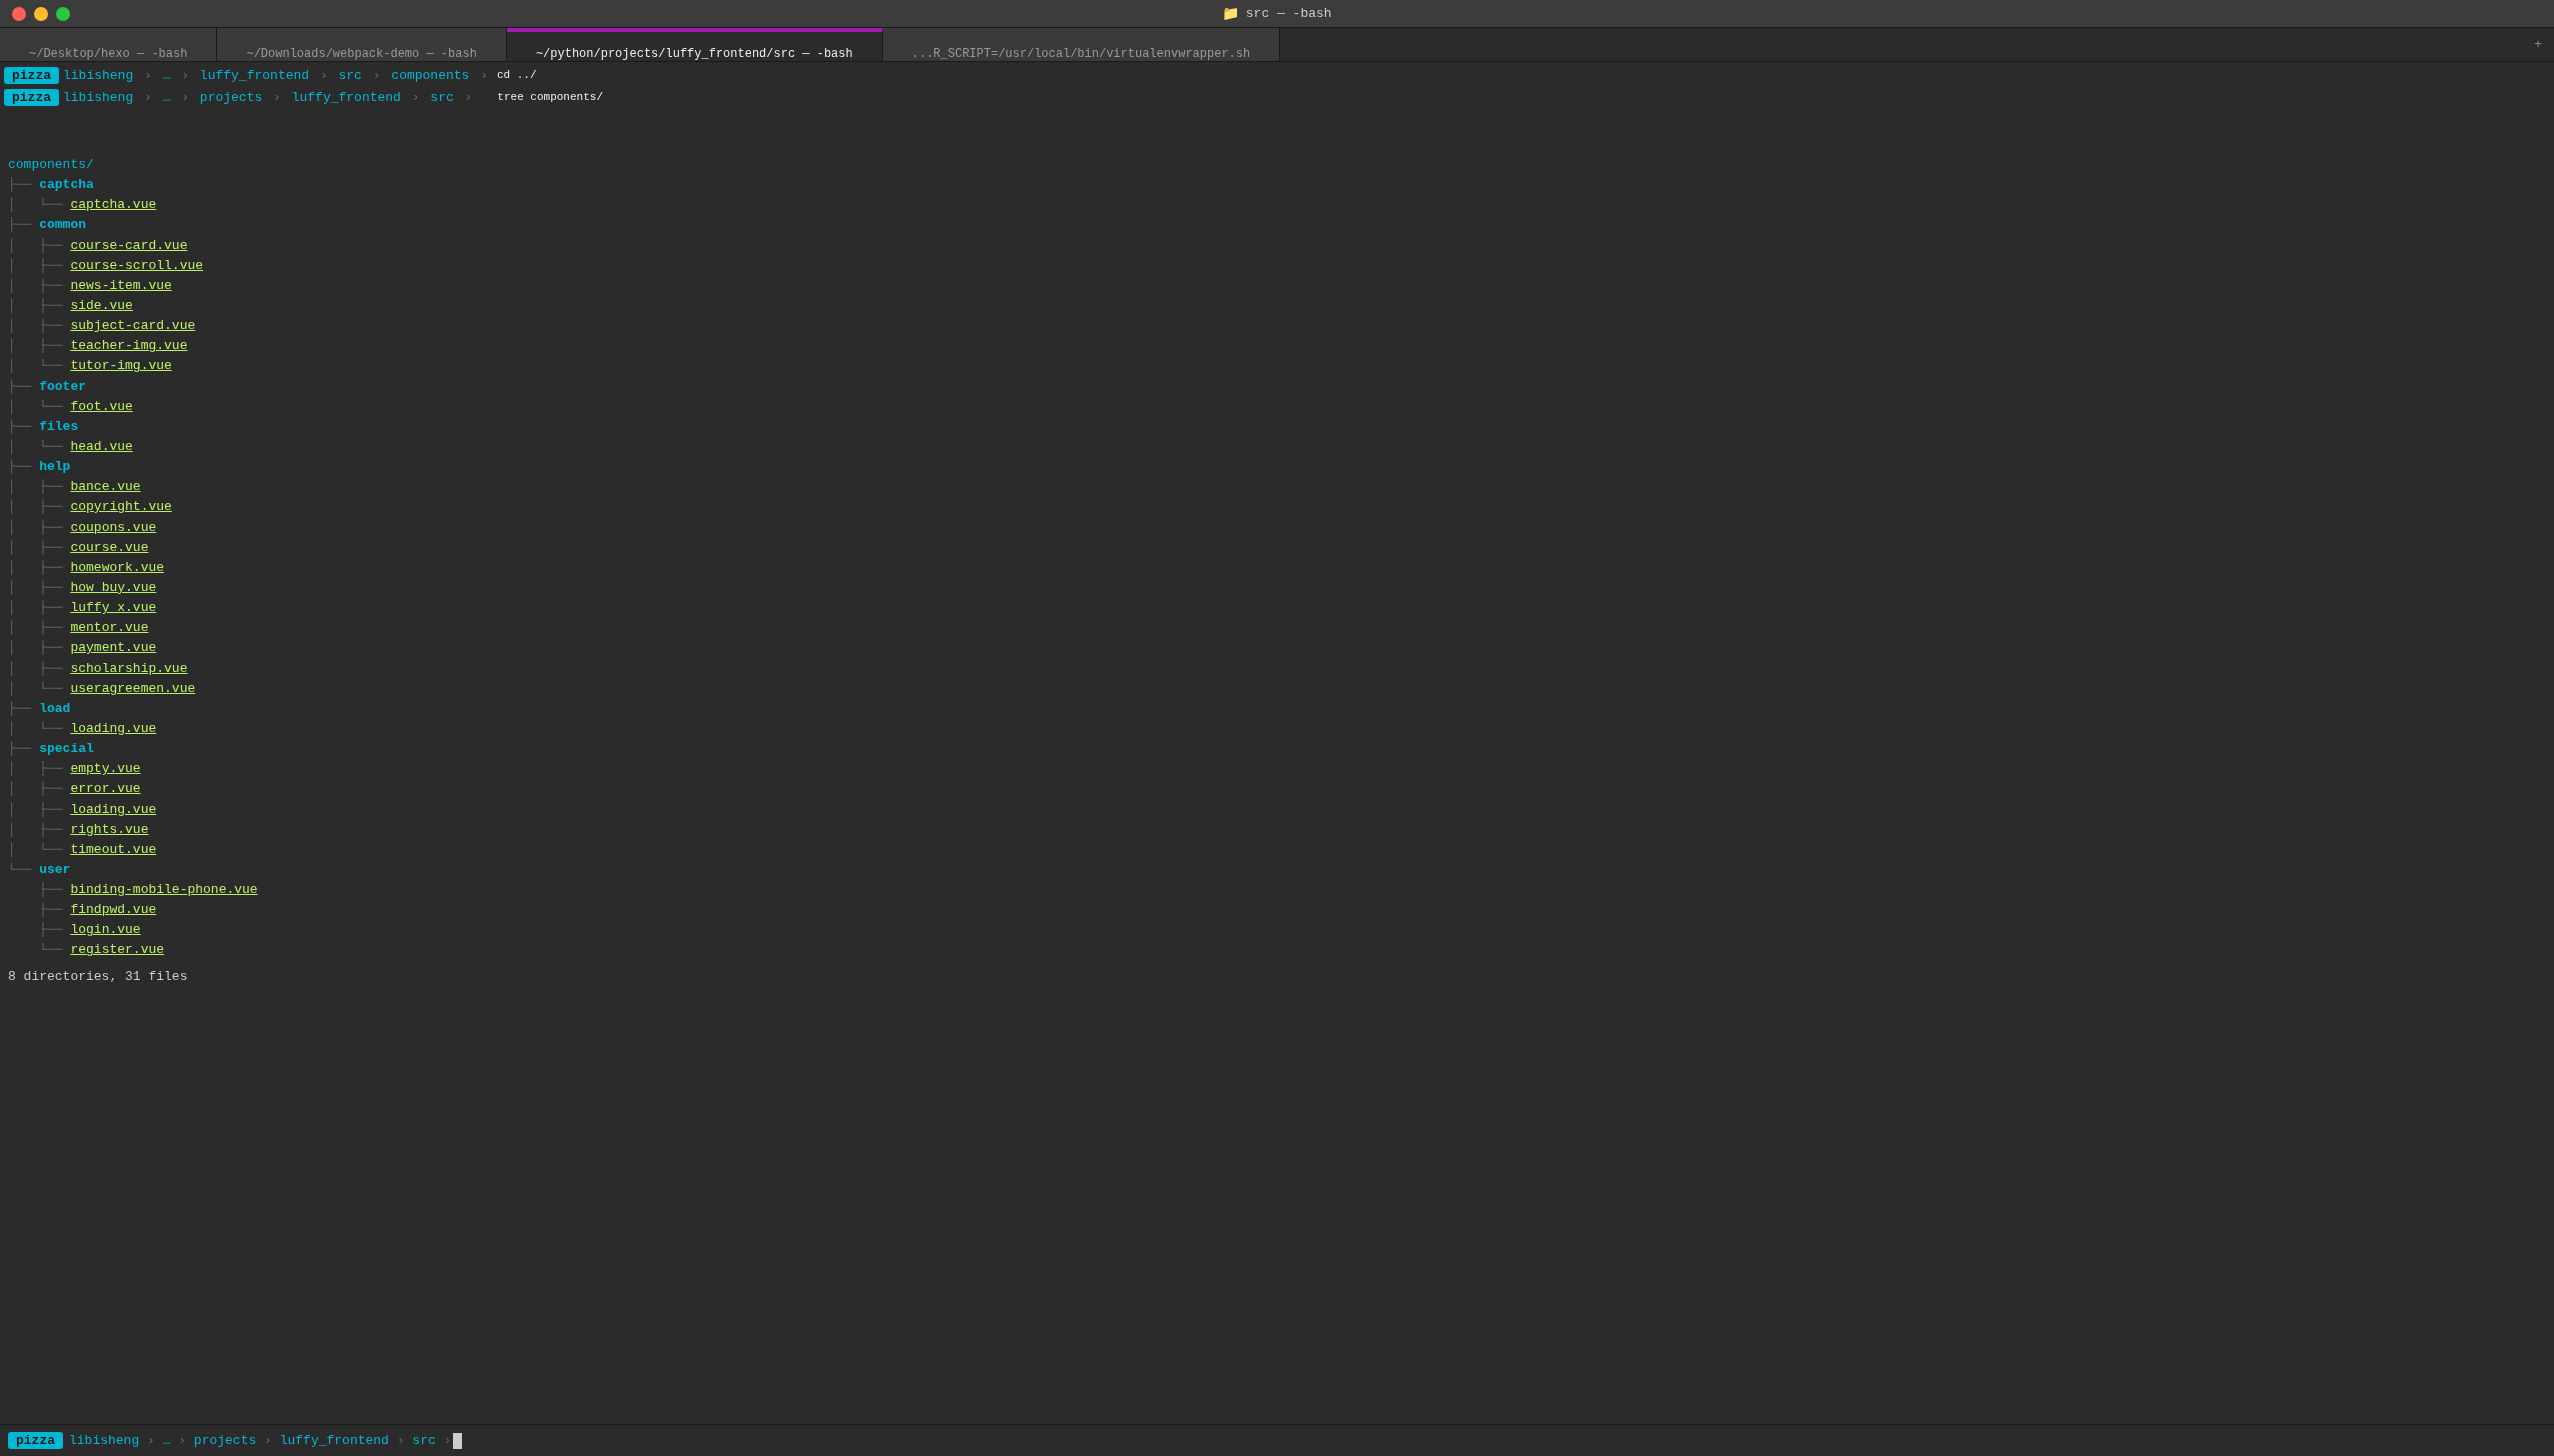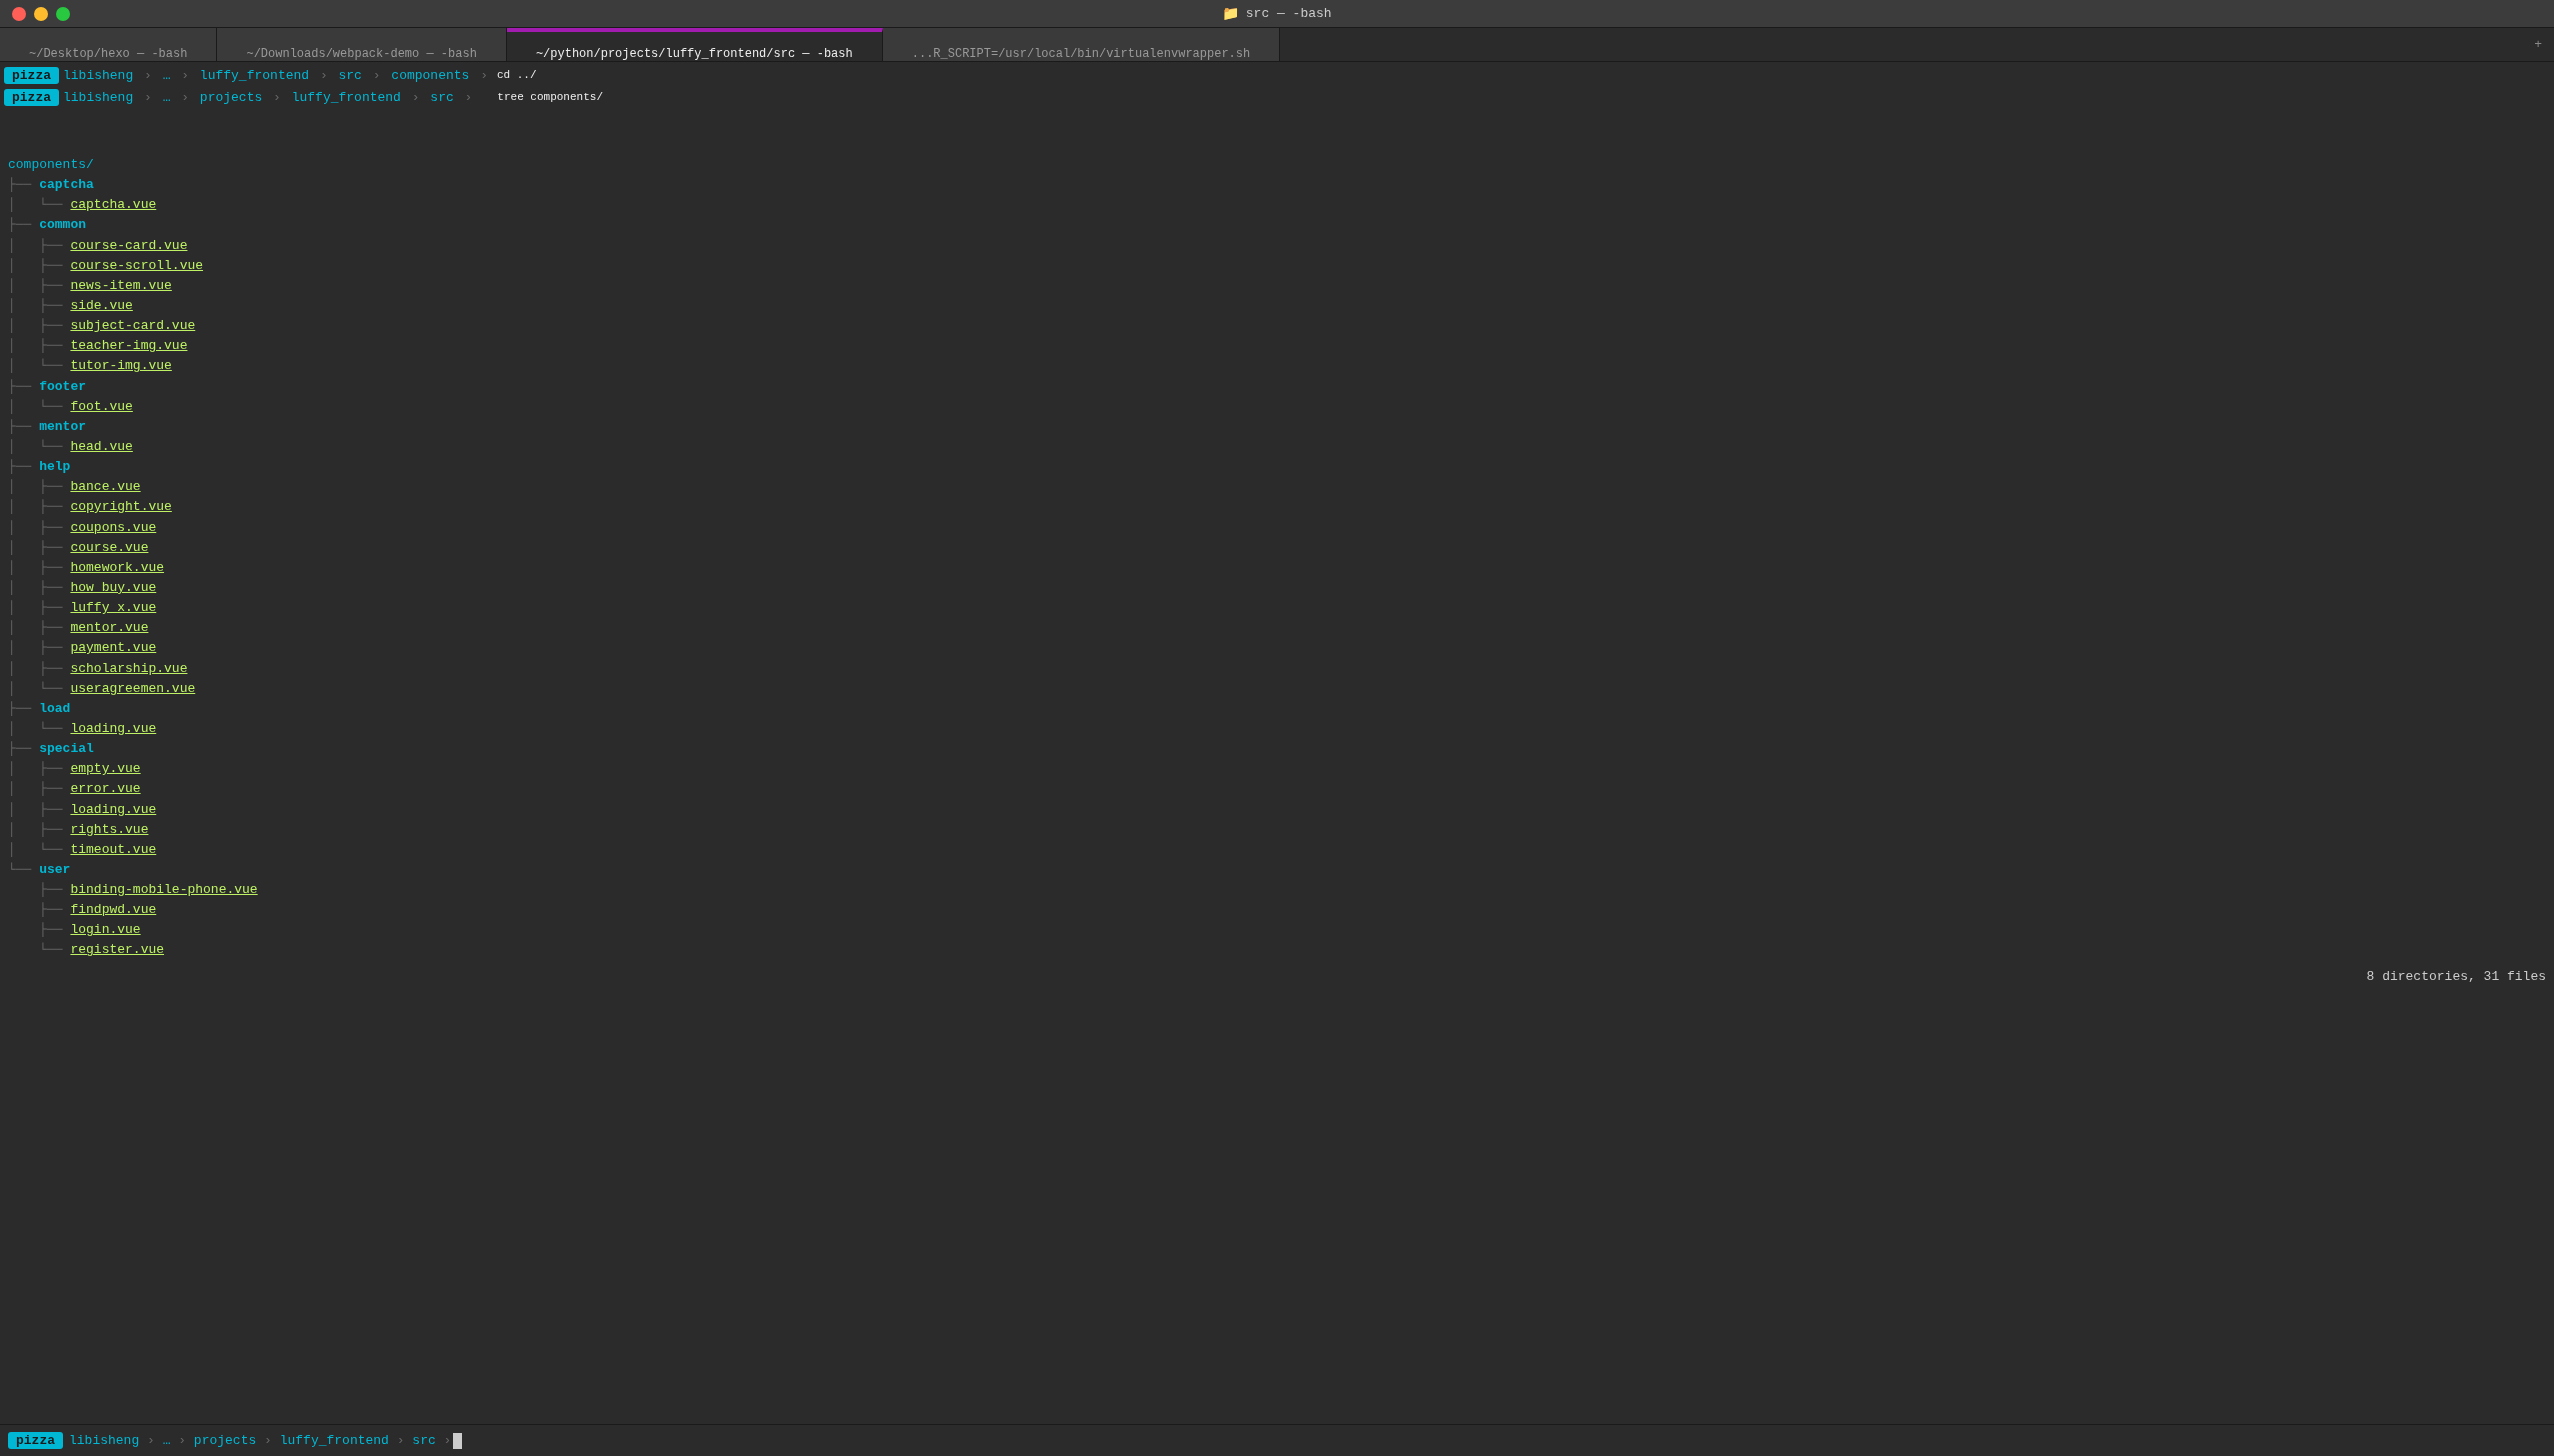--- a/index.html
+++ b/index.html
@@ -233,21 +233,21 @@
   <div class="tree-line"><span class="tree-connector">├── </span><span class="tree-dir">common</span></div>
   <div class="tree-line"><span class="tree-connector">│   ├── </span><span class="tree-file">course-card.vue</span></div>
   <div class="tree-line"><span class="tree-connector">│   ├── </span><span class="tree-file">course-scroll.vue</span></div>
   <div class="tree-line"><span class="tree-connector">│   ├── </span><span class="tree-file">news-item.vue</span></div>
   <div class="tree-line"><span class="tree-connector">│   ├── </span><span class="tree-file">side.vue</span></div>
   <div class="tree-line"><span class="tree-connector">│   ├── </span><span class="tree-file">subject-card.vue</span></div>
   <div class="tree-line"><span class="tree-connector">│   ├── </span><span class="tree-file">teacher-img.vue</span></div>
   <div class="tree-line"><span class="tree-connector">│   └── </span><span class="tree-file">tutor-img.vue</span></div>
   <div class="tree-line"><span class="tree-connector">├── </span><span class="tree-dir">footer</span></div>
   <div class="tree-line"><span class="tree-connector">│   └── </span><span class="tree-file">foot.vue</span></div>
-  <div class="tree-line"><span class="tree-connector">├── </span><span class="tree-dir">mentor</span></div>
+  <div class="tree-line"><span class="tree-connector">├── </span><span class="tree-dir">files</span></div>
   <div class="tree-line"><span class="tree-connector">│   └── </span><span class="tree-file">head.vue</span></div>
   <div class="tree-line"><span class="tree-connector">├── </span><span class="tree-dir">help</span></div>
   <div class="tree-line"><span class="tree-connector">│   ├── </span><span class="tree-file">bance.vue</span></div>
   <div class="tree-line"><span class="tree-connector">│   ├── </span><span class="tree-file">copyright.vue</span></div>
   <div class="tree-line"><span class="tree-connector">│   ├── </span><span class="tree-file">coupons.vue</span></div>
   <div class="tree-line"><span class="tree-connector">│   ├── </span><span class="tree-file">course.vue</span></div>
   <div class="tree-line"><span class="tree-connector">│   ├── </span><span class="tree-file">homework.vue</span></div>
   <div class="tree-line"><span class="tree-connector">│   ├── </span><span class="tree-file">how_buy.vue</span></div>
   <div class="tree-line"><span class="tree-connector">│   ├── </span><span class="tree-file">luffy_x.vue</span></div>
   <div class="tree-line"><span class="tree-connector">│   ├── </span><span class="tree-file">mentor.vue</span></div>
@@ -260,21 +260,21 @@
   <div class="tree-line"><span class="tree-connector">│   ├── </span><span class="tree-file">empty.vue</span></div>
   <div class="tree-line"><span class="tree-connector">│   ├── </span><span class="tree-file">error.vue</span></div>
   <div class="tree-line"><span class="tree-connector">│   ├── </span><span class="tree-file">loading.vue</span></div>
   <div class="tree-line"><span class="tree-connector">│   ├── </span><span class="tree-file">rights.vue</span></div>
   <div class="tree-line"><span class="tree-connector">│   └── </span><span class="tree-file">timeout.vue</span></div>
   <div class="tree-line"><span class="tree-connector">└── </span><span class="tree-dir">user</span></div>
   <div class="tree-line"><span class="tree-connector">    ├── </span><span class="tree-file">binding-mobile-phone.vue</span></div>
   <div class="tree-line"><span class="tree-connector">    ├── </span><span class="tree-file">findpwd.vue</span></div>
   <div class="tree-line"><span class="tree-connector">    ├── </span><span class="tree-file">login.vue</span></div>
   <div class="tree-line"><span class="tree-connector">    └── </span><span class="tree-file">register.vue</span></div>
-  <div class="tree-line" style="margin-top:6px; color:#ccc;justify-content:flex-end;">
+  <div class="tree-line" style="margin-top:6px; color:#ccc;">
     <span>8 directories, 31 files</span>
   </div>
 </div>
 
 <div class="bottom-bar">
   <span class="bottom-prompt-tag">pizza</span>
   <span class="bottom-path">
     libisheng <span style="color:#666">›</span> … <span style="color:#666">›</span> projects <span style="color:#666">›</span> luffy_frontend <span style="color:#666">›</span> src <span style="color:#666">›</span>
   </span>
   <span class="cursor-block"></span>

